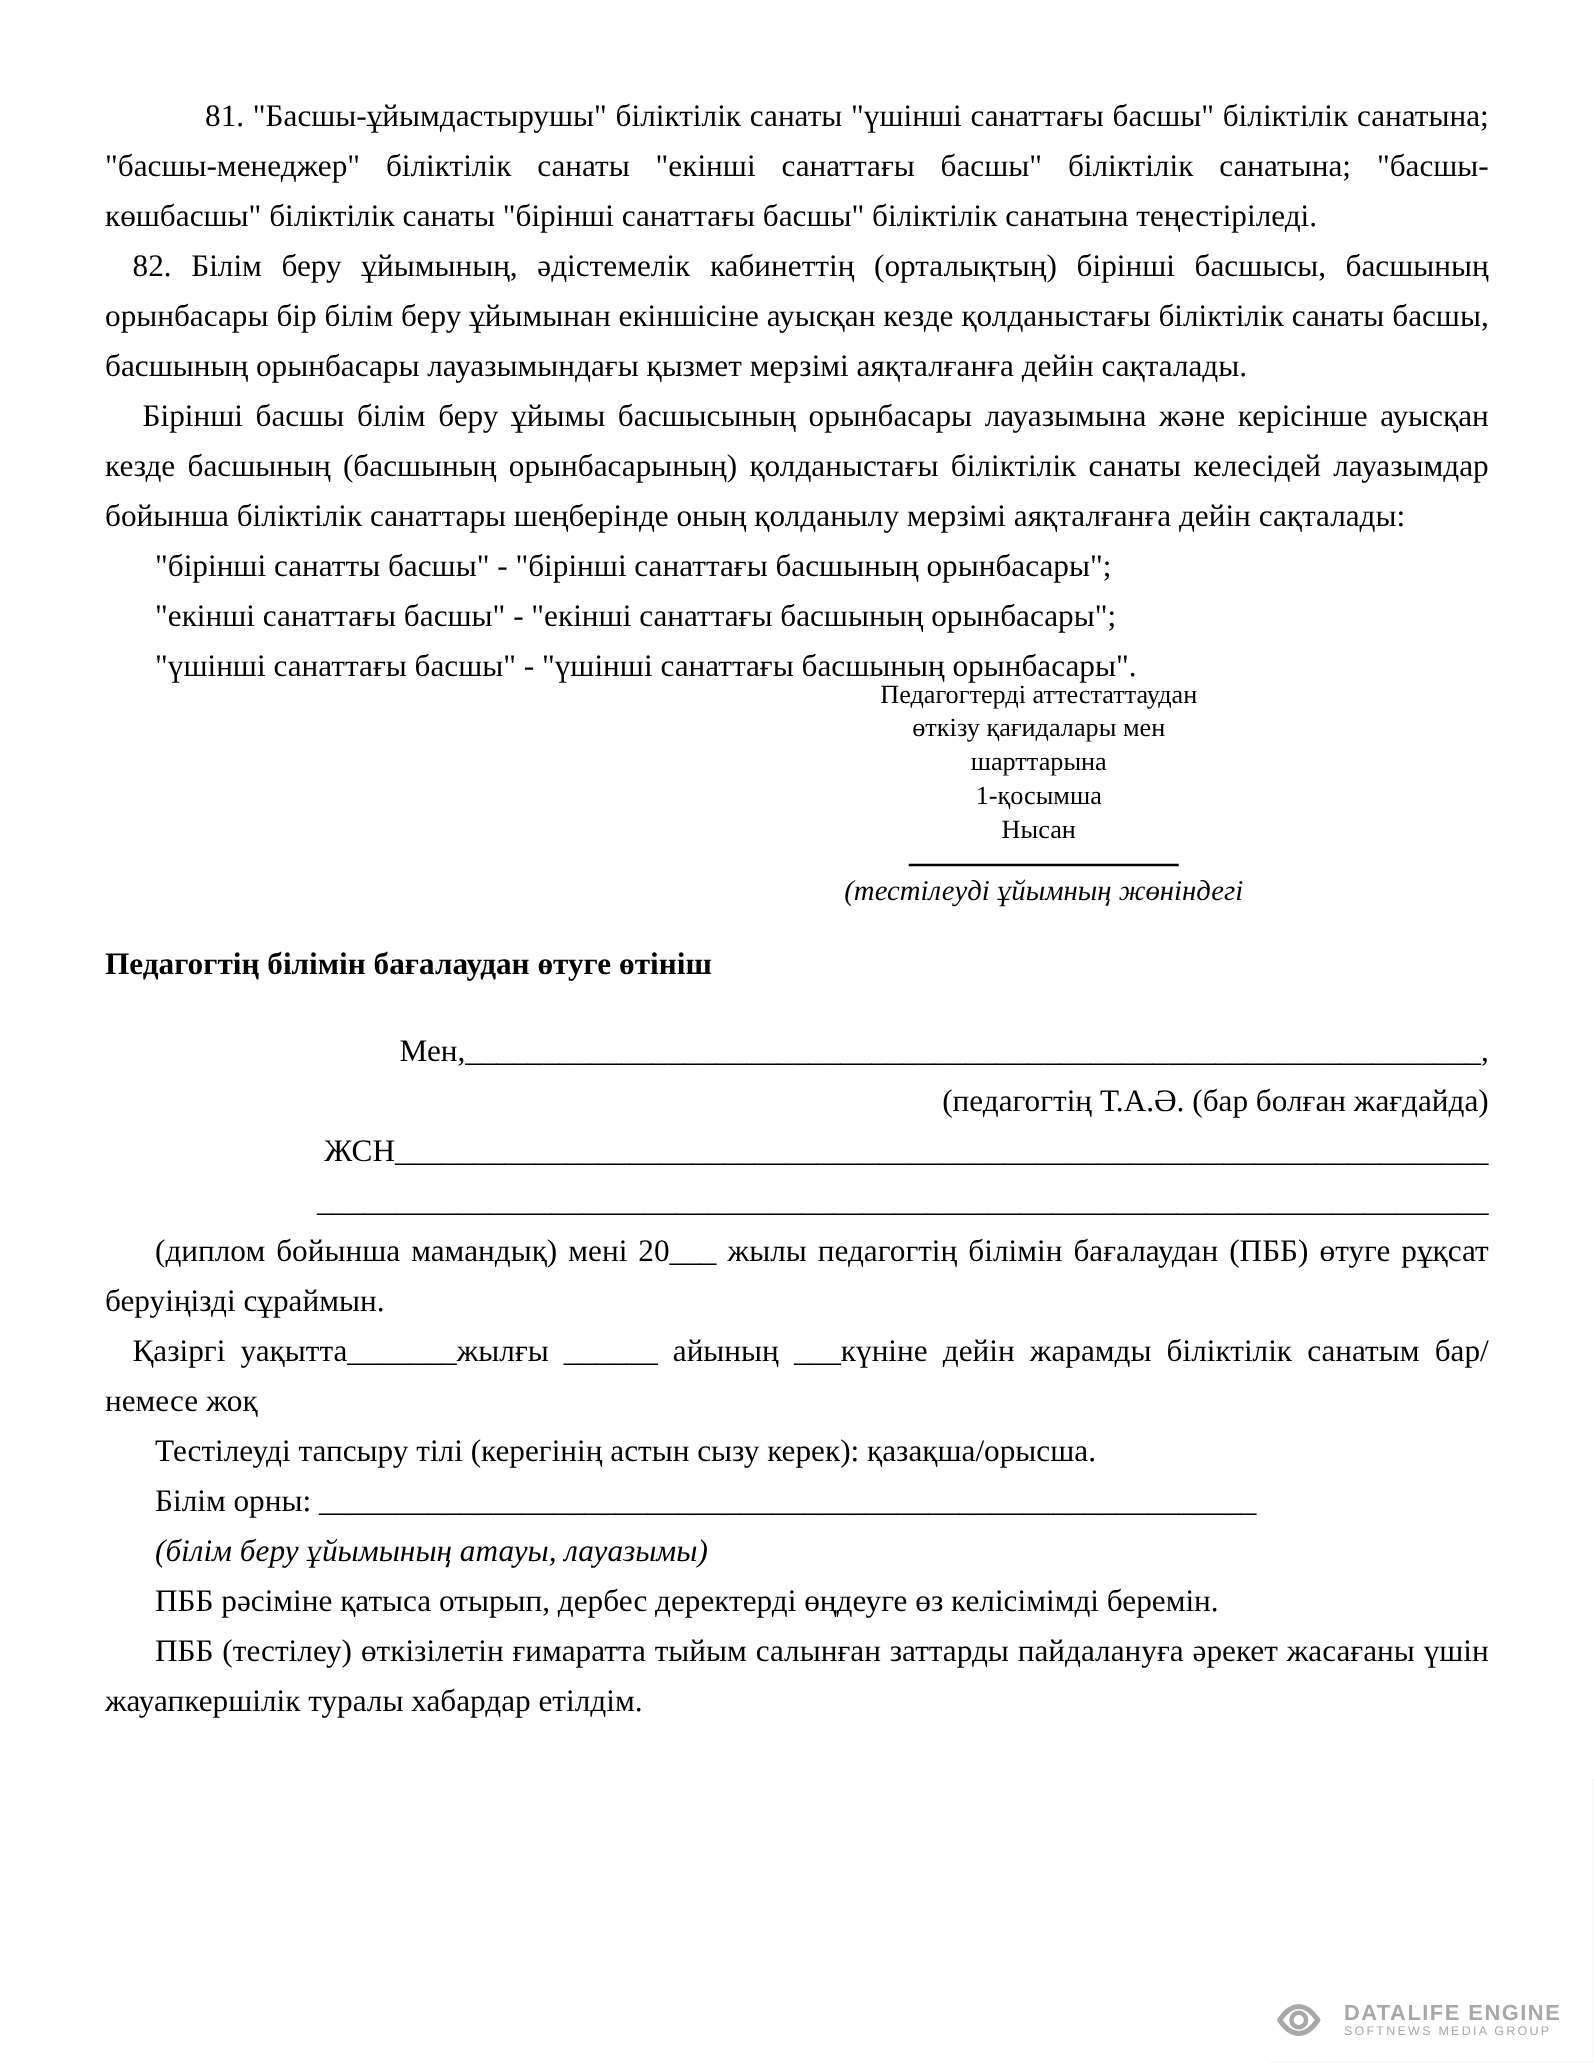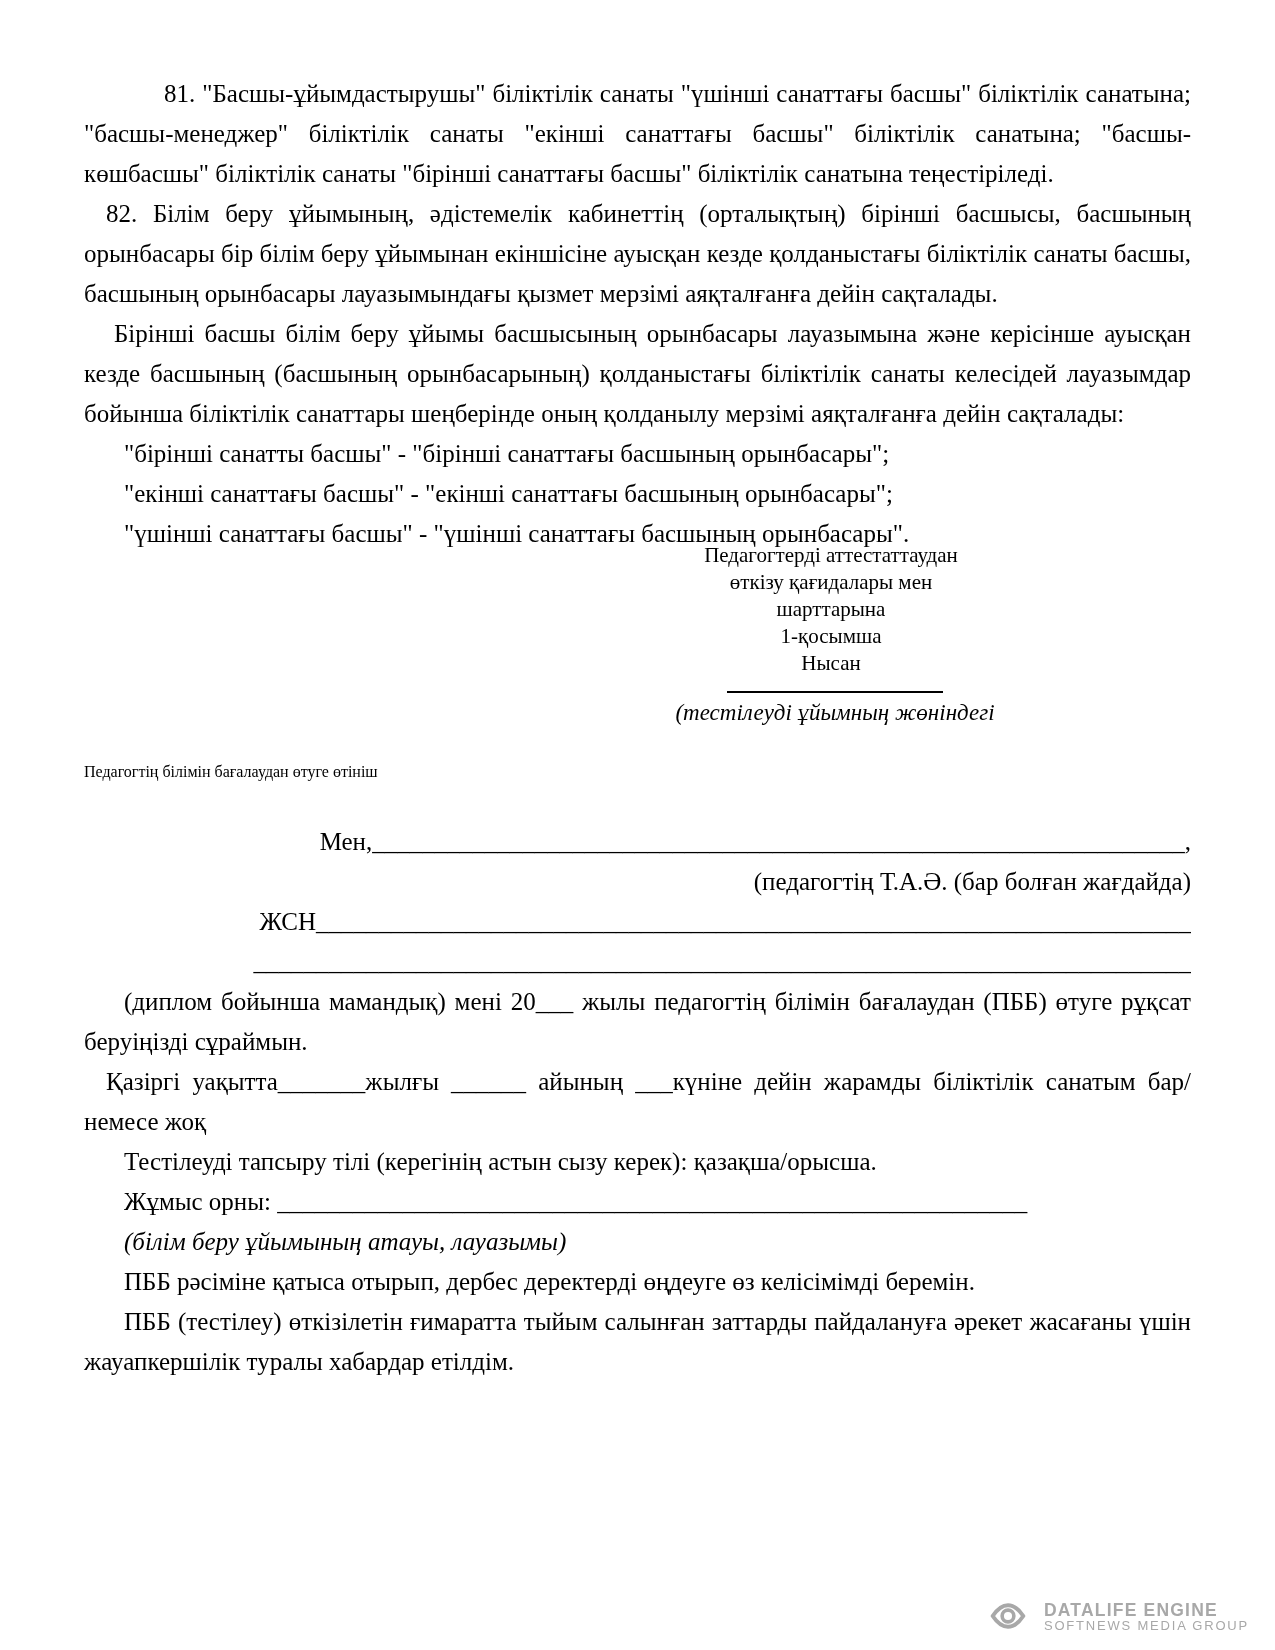--- a/index.html
+++ b/index.html
@@ -31,34 +31,34 @@
   }
   .sig {
     width:360px; margin:14px 176px 0 auto;
     text-align:center; font-style:italic; font-size:23px; line-height:27px;
   }
   .sig-rule {
     width:216px; margin:0 auto 6px auto;
     border-top:2px solid #000; height:0;
   }
   .app-title {
-    margin:26px 0 0 0; font-weight:normal; font-size:16px; line-height:40px;
+    margin:26px 0 0 0; font-weight:bold; font-size:25px; line-height:40px;
   }
   .form-block { margin-top:30px; }
   .italic { font-style:italic; }
   .nowrapline { white-space:nowrap; overflow:hidden; }
   .watermark {
     position:absolute; right:26px; bottom:16px;
     display:flex; align-items:center; gap:18px;
     color:#a8a8a8;
     font-family:"Liberation Sans","DejaVu Sans",sans-serif;
   }
   .wm-text { display:flex; flex-direction:column; }
   .wm-title { font-size:17.5px; font-weight:bold; letter-spacing:1.2px; line-height:18px; }
-  .wm-sub { font-size:13px; letter-spacing:1.8px; line-height:11px; margin-top:1px; }
+  .wm-sub { font-size:10px; letter-spacing:1.8px; line-height:11px; margin-top:1px; }
 </style>
 </head>
 <body>
 
 <div class="page">
   <div class="content">
 
     <p class="just ind80">81. "Басшы-ұйымдастырушы" біліктілік санаты "үшінші санаттағы басшы" біліктілік санатына; "басшы-менеджер" біліктілік санаты "екінші санаттағы басшы" біліктілік санатына; "басшы-көшбасшы" біліктілік санаты "бірінші санаттағы басшы" біліктілік санатына теңестіріледі.</p>
     <p class="just ind22">82. Білім беру ұйымының, әдістемелік кабинеттің (орталықтың) бірінші басшысы, басшының орынбасары бір білім беру ұйымынан екіншісіне ауысқан кезде қолданыстағы біліктілік санаты басшы, басшының орынбасары лауазымындағы қызмет мерзімі аяқталғанға дейін сақталады.</p>
     <p class="just ind30">Бірінші басшы білім беру ұйымы басшысының орынбасары лауазымына және керісінше ауысқан кезде басшының (басшының орынбасарының) қолданыстағы біліктілік санаты келесідей лауазымдар бойынша біліктілік санаттары шеңберінде оның қолданылу мерзімі аяқталғанға дейін сақталады:</p>
@@ -83,21 +83,21 @@
     <div class="app-title">Педагогтің білімін бағалаудан өтуге өтініш</div>
 
     <div class="form-block">
       <p class="ind44 nowrapline">Мен,_________________________________________________________________,</p>
       <p class="ind44">(педагогтің Т.А.Ә. (бар болған жағдайда)</p>
       <p class="ind44 nowrapline">ЖСН______________________________________________________________________</p>
       <p class="ind44 nowrapline">___________________________________________________________________________</p>
       <p class="just ind40">(диплом бойынша мамандық) мені 20___ жылы педагогтің білімін бағалаудан (ПББ) өтуге рұқсат беруіңізді сұраймын.</p>
       <p class="just ind22">Қазіргі уақытта_______жылғы ______ айының ___күніне дейін жарамды біліктілік санатым бар/немесе жоқ</p>
       <p class="ind40">Тестілеуді тапсыру тілі (керегінің астын сызу керек): қазақша/орысша.</p>
-      <p class="ind40 nowrapline">Жұмыс орны: ____________________________________________________________</p>
+      <p class="ind40 nowrapline">Білім орны: ____________________________________________________________</p>
       <p class="ind40 italic">(білім беру ұйымының атауы, лауазымы)</p>
       <p class="ind40">ПББ рәсіміне қатыса отырып, дербес деректерді өңдеуге өз келісімімді беремін.</p>
       <p class="just ind40">ПББ (тестілеу) өткізілетін ғимаратта тыйым салынған заттарды пайдалануға әрекет жасағаны үшін жауапкершілік туралы хабардар етілдім.</p>
     </div>
 
   </div>
 
   <div class="watermark">
     <span style="display:inline-flex;">
       <svg width="36" height="36" viewBox="0 0 40 40">

